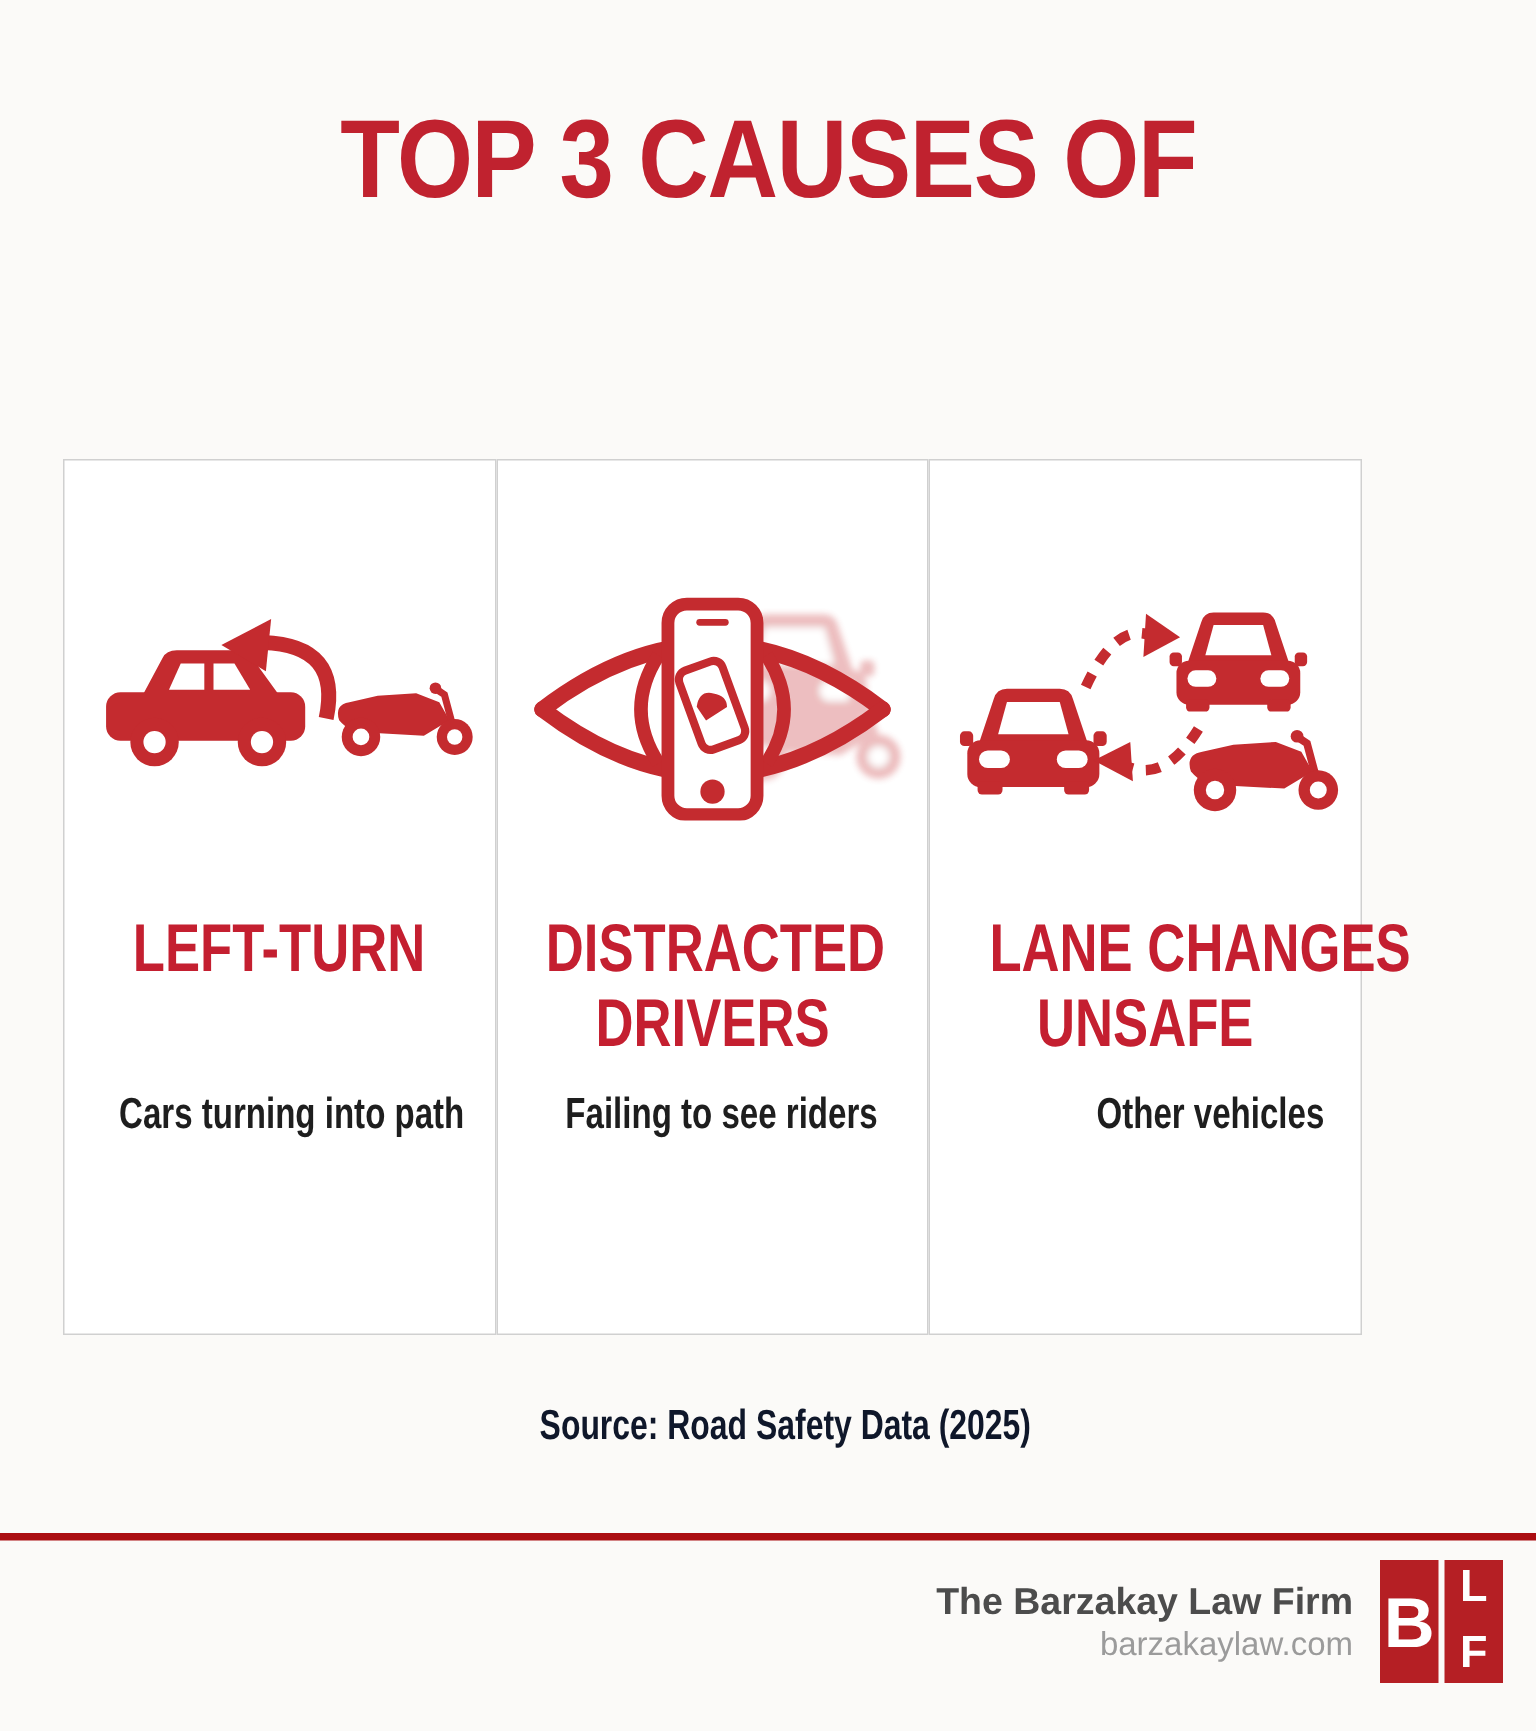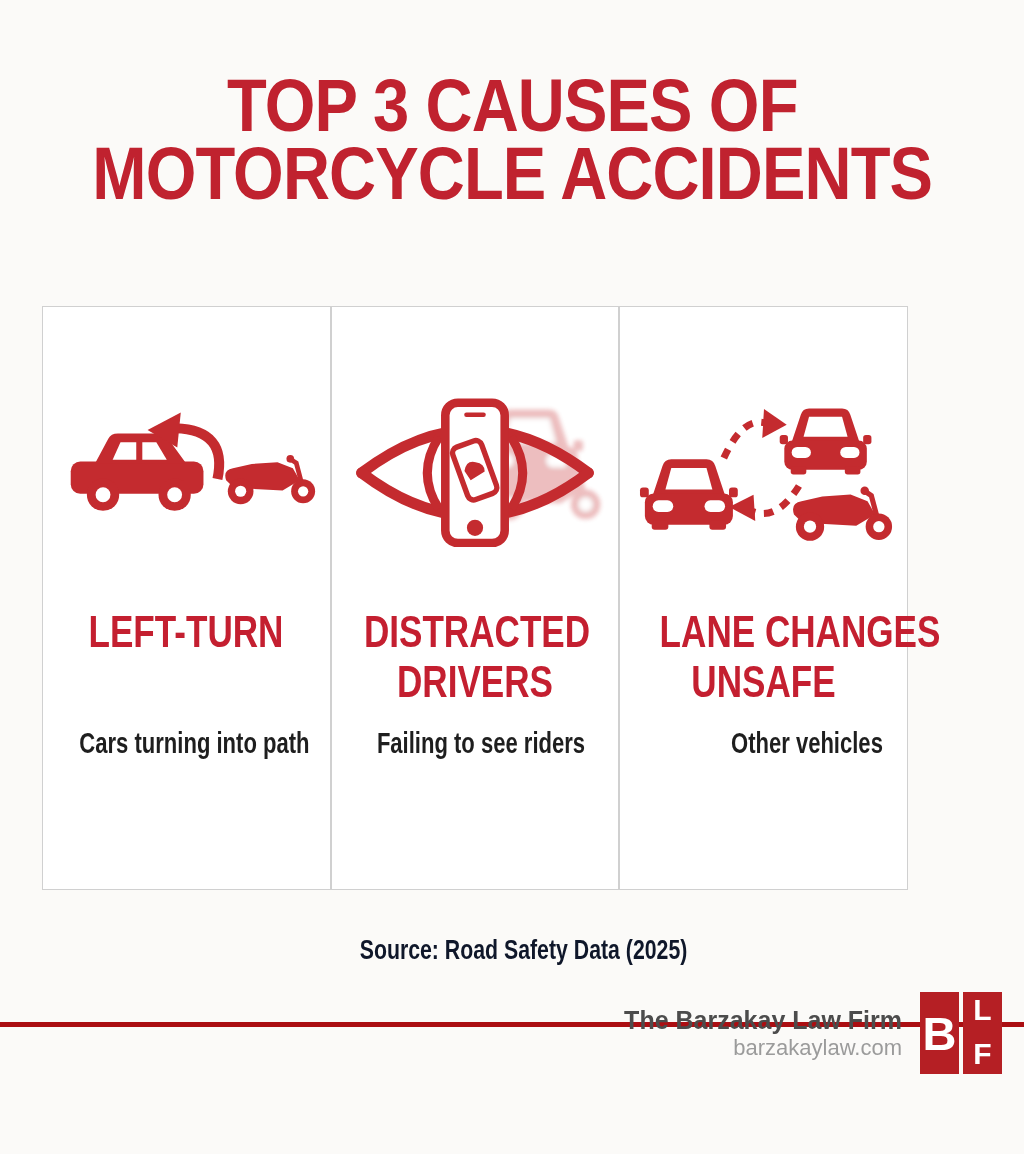--- a/index.html
+++ b/index.html
@@ -51,21 +51,21 @@
     text-align:center; color:#0f172a; font-weight:bold; font-size:28px;
     white-space:nowrap;
   }
   
   .divider {
     position:absolute; top:1022px; left:0; width:1024px; height:5px;
     background:#ab0e12;
   }
   
   .footer {
-    position:absolute; top:992px; right:22px;
+    position:absolute; top:1040px; right:22px;
     display:flex; align-items:center;
   }
   .footer-text { text-align:right; margin-right:18px; }
   .firm-name { font-size:25px; font-weight:bold; color:#4c4c4c; line-height:30px; }
   .firm-site { font-size:22px; color:#9b9b9b; line-height:26px; text-decoration:none; display:block; }
   .logo { display:flex; }
   .logo-block {
     width:39px; height:82px; background:#b51f24; color:#ffffff;
     display:flex; flex-direction:column; align-items:center; justify-content:center;
     font-weight:bold;
@@ -102,21 +102,20 @@
         <circle cx="21" cy="45" r="15" fill="currentColor"></circle>
         <circle cx="21" cy="45" r="6.5" fill="#ffffff"></circle>
         <circle cx="94" cy="45" r="14" fill="currentColor"></circle>
         <circle cx="94" cy="45" r="6" fill="#ffffff"></circle>
       </g>
     </defs>
   </svg>
 
   <div class="title">
     <div class="line"><span class="cond cx88">TOP 3 CAUSES OF</span></div>
-    <div class="line"><span class="cond cx88">MOTORCYCLE ACCIDENTS</span></div>
   </div>
 
   <div class="cards">
 
     <div class="card">
       <div class="icon-wrap">
         <svg width="262" height="140" viewBox="0 0 300 160">
 
           <g fill="currentColor">
             <rect x="18" y="68" width="152" height="37" rx="11"></rect>

